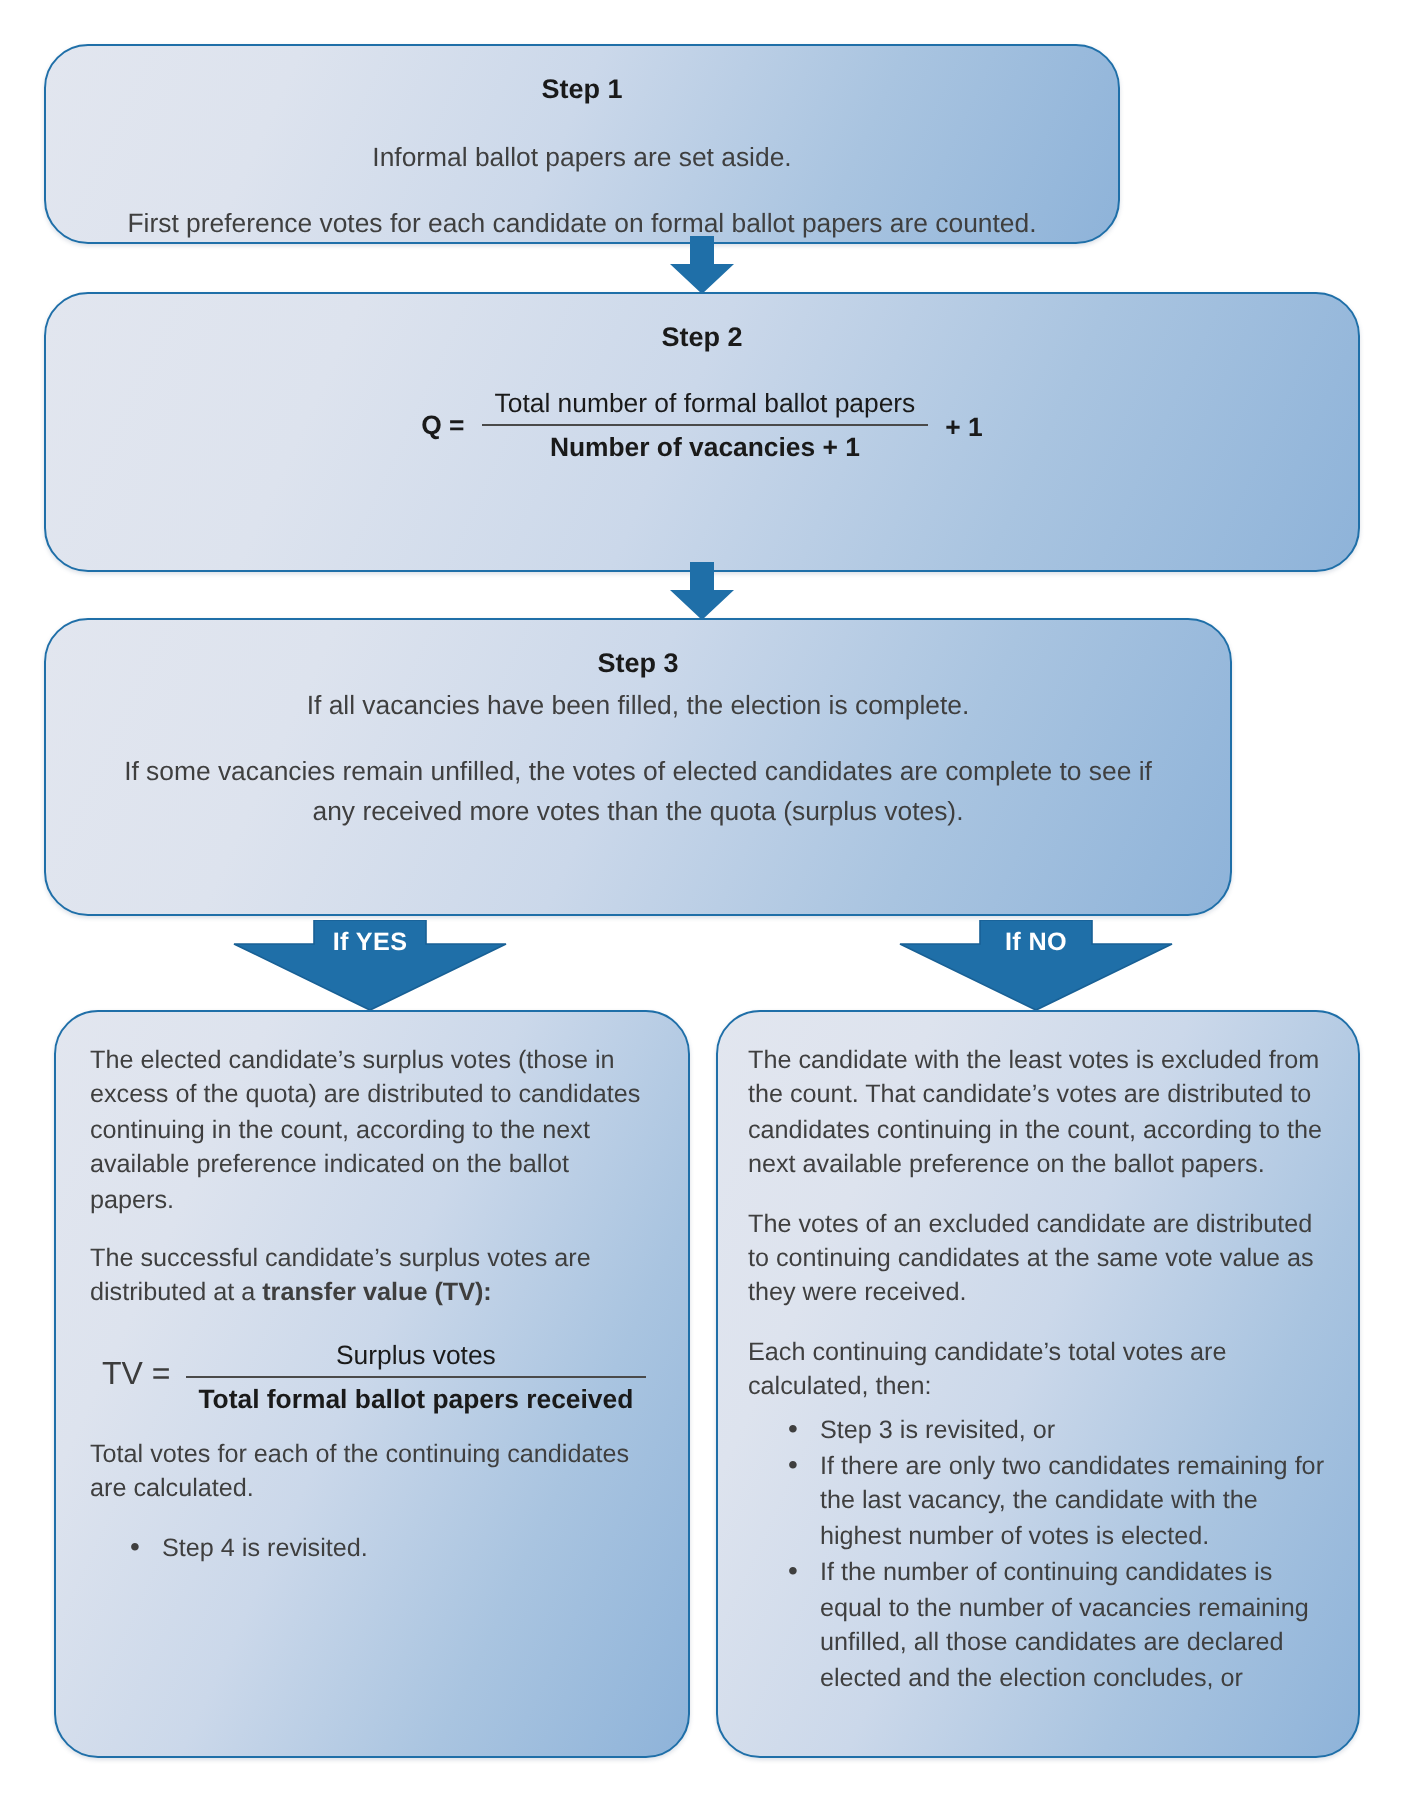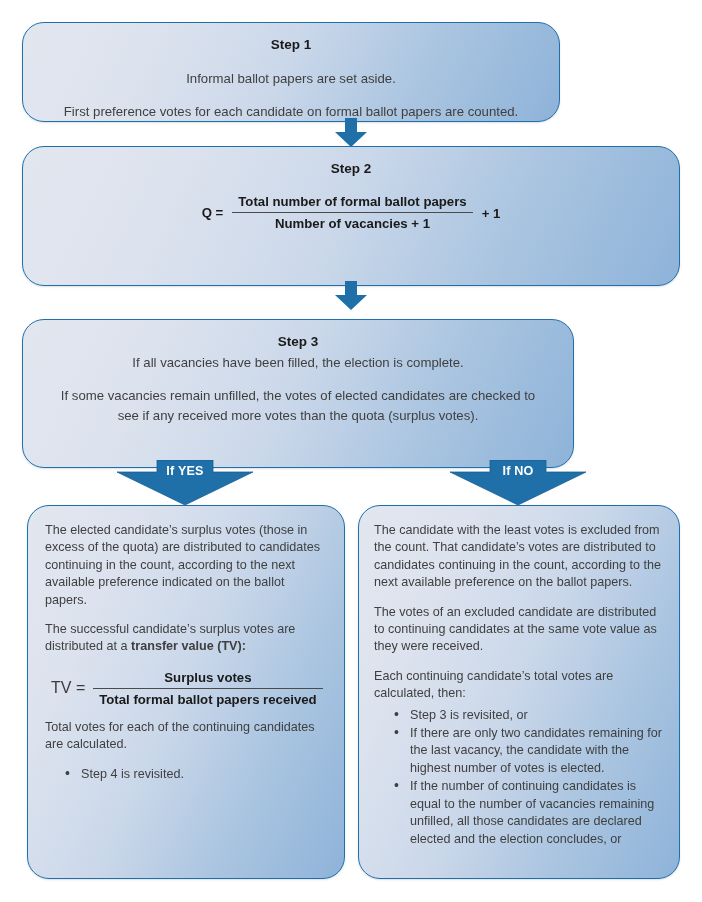--- a/index.html
+++ b/index.html
@@ -64,21 +64,21 @@
     font-weight: bold;
     font-size: 13.2px;
     color: #1a1a1a;
     white-space: nowrap;
   }
   .frac {
     display: inline-block;
     text-align: center;
   }
   .frac .num {
-    font-weight: bold;
+    font-weight: normal;
     font-size: 13.2px;
     color: #1a1a1a;
     padding: 0 6px 3px 6px;
     white-space: nowrap;
   }
   .frac .bar {
     height: 0;
     border-top: 1.6px solid #4a4a4a;
   }
   .frac .den {
@@ -200,26 +200,26 @@
     </div>
   </div>
 </div>
 
 <div class="connector" style="left:334px; top:281px;">
   <svg width="34" height="30" viewBox="0 0 34 30">
     <polygon points="11,0 23,0 23,14 33,14 17,29 1,14 11,14" fill="#1f6fa8"></polygon>
   </svg>
 </div>
 
-<div class="box" style="left:22px; top:319px; width:552px; height:149px;">
+<div class="box" style="left:22px; top:309px; width:594px; height:149px;">
   <div class="box-inner center" style="padding-top:12px;">
     <p class="step-title">Step 3</p>
     <p class="line">If all vacancies have been filled, the election is complete.</p>
     <div class="spacer"></div>
-    <p class="line" style="padding:0 22px;">If some vacancies remain unfilled, the votes of elected candidates are checked to see if any received more votes than the quota (surplus votes).</p>
+    <p class="line" style="padding:0 22px;">If some vacancies remain unfilled, the votes of elected candidates are complete to see if any received more votes than the quota (surplus votes).</p>
   </div>
 </div>
 
 <div class="decision" style="left:112px; top:460px;">
   <svg width="146" height="46" viewBox="0 0 146 46">
     <polygon points="45,0 101,0 101,12 141,12 73,45 5,12 45,12" fill="#1f6fa8" stroke="#186095" stroke-width="0.8"></polygon>
   </svg>
   <div class="dlabel">If YES</div>
 </div>
 

